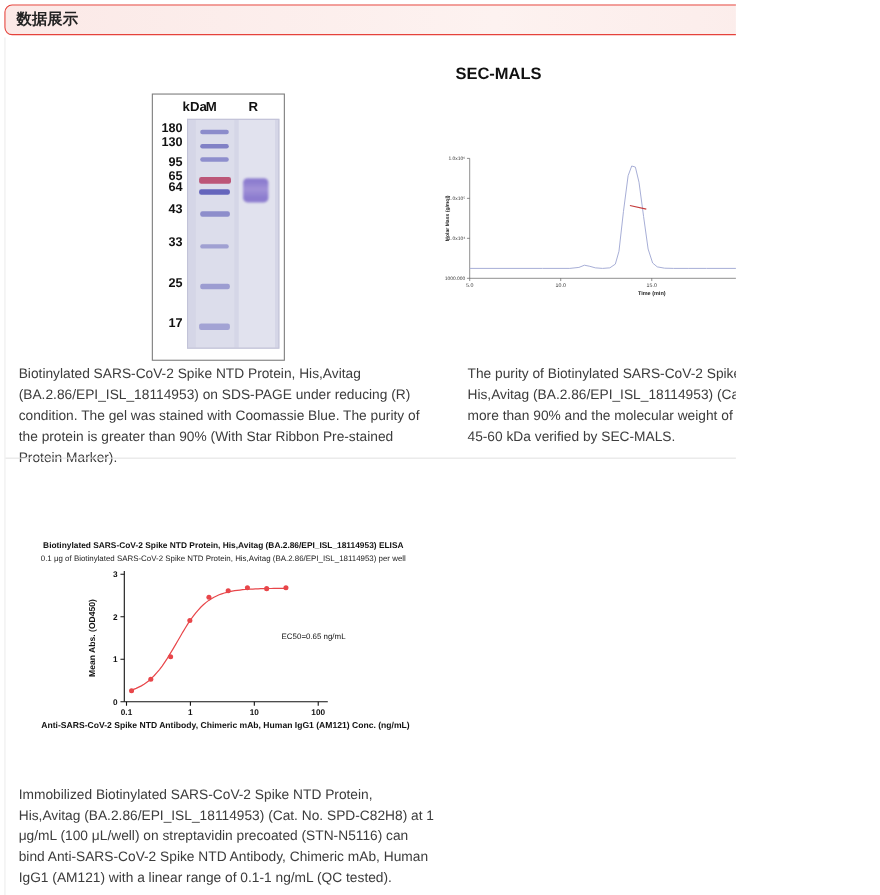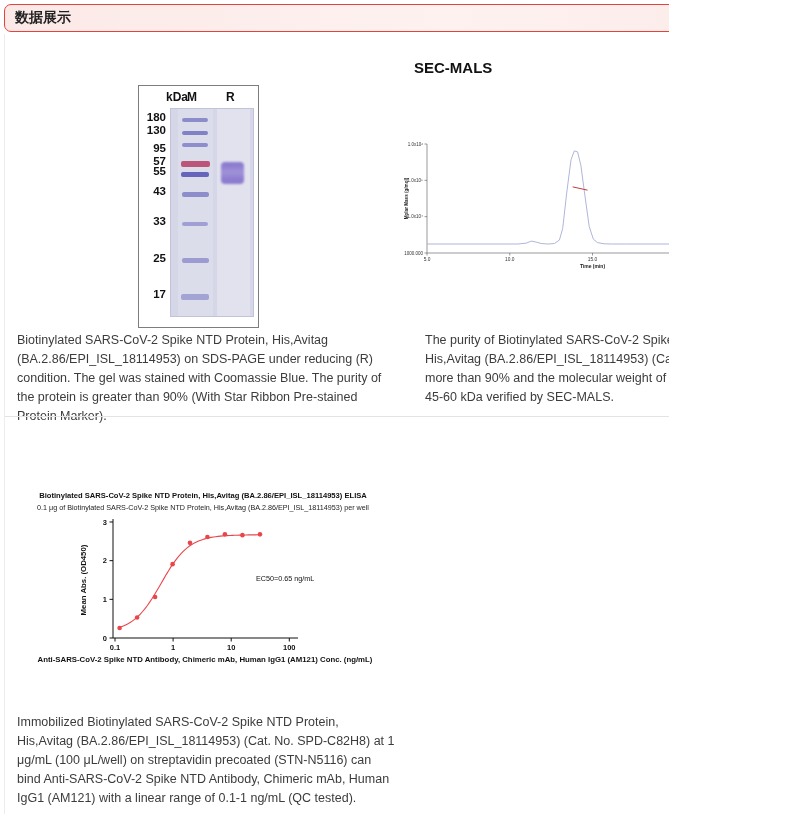--- a/index.html
+++ b/index.html
@@ -68,22 +68,22 @@
         <div class="gel-band" style="top: 62.917px; left: 10px; width: 28px; height: 5px; background: rgb(95, 95, 186); opacity: 0.95;"></div>
         <div class="gel-band" style="top: 82.563px; left: 10.5px; width: 27px; height: 5px; background: rgb(128, 128, 198); opacity: 0.85;"></div>
         <div class="gel-band" style="top: 112.7px; left: 11px; width: 26px; height: 4.5px; background: rgb(146, 146, 205); opacity: 0.8;"></div>
         <div class="gel-band" style="top: 149.025px; left: 10.5px; width: 27px; height: 5px; background: rgb(141, 141, 203); opacity: 0.8;"></div>
         <div class="gel-band" style="top: 185.1px; left: 10px; width: 28px; height: 6px; background: rgb(149, 149, 207); opacity: 0.8;"></div>
         <div class="gel-sample-band" style="top: 53.086px; left: 49.5px; width: 23px; height: 21.945px; background: linear-gradient(rgb(132, 114, 204) 15%, rgb(155, 138, 214) 45%, rgb(132, 114, 204) 80%); opacity: 0.9;"></div>
       </div>
   <div class="gel-marker-label" style="top: 25.077px;">180</div>
       <div class="gel-marker-label" style="top: 38.035px;">130</div>
       <div class="gel-marker-label" style="top: 56px;">95</div>
-      <div class="gel-marker-label" style="top: 68.967px;">57</div>
-      <div class="gel-marker-label" style="top: 79.417px;">55</div>
+      <div class="gel-marker-label" style="top: 68.967px;">65</div>
+      <div class="gel-marker-label" style="top: 79.417px;">64</div>
       <div class="gel-marker-label" style="top: 99.063px;">43</div>
       <div class="gel-marker-label" style="top: 128.95px;">33</div>
       <div class="gel-marker-label" style="top: 165.525px;">25</div>
       <div class="gel-marker-label" style="top: 202.1px;">17</div>
     </div>
 
   <div class="desc" style="left:17px;top:331px;width:374px;">Biotinylated SARS-CoV-2 Spike NTD Protein, His,Avitag (BA.2.86/EPI_ISL_18114953) on SDS-PAGE under reducing (R) condition. The gel was stained with Coomassie Blue. The purity of the protein is greater than 90% (With Star Ribbon Pre-stained Protein Marker).</div>
 
   <svg id="sec-svg" style="position:absolute;left:398px;top:126px;" width="400" height="150" viewBox="0 0 400 150">
       <line x1="29" y1="18" x2="29" y2="127" stroke="#555" stroke-width="0.6"></line>

